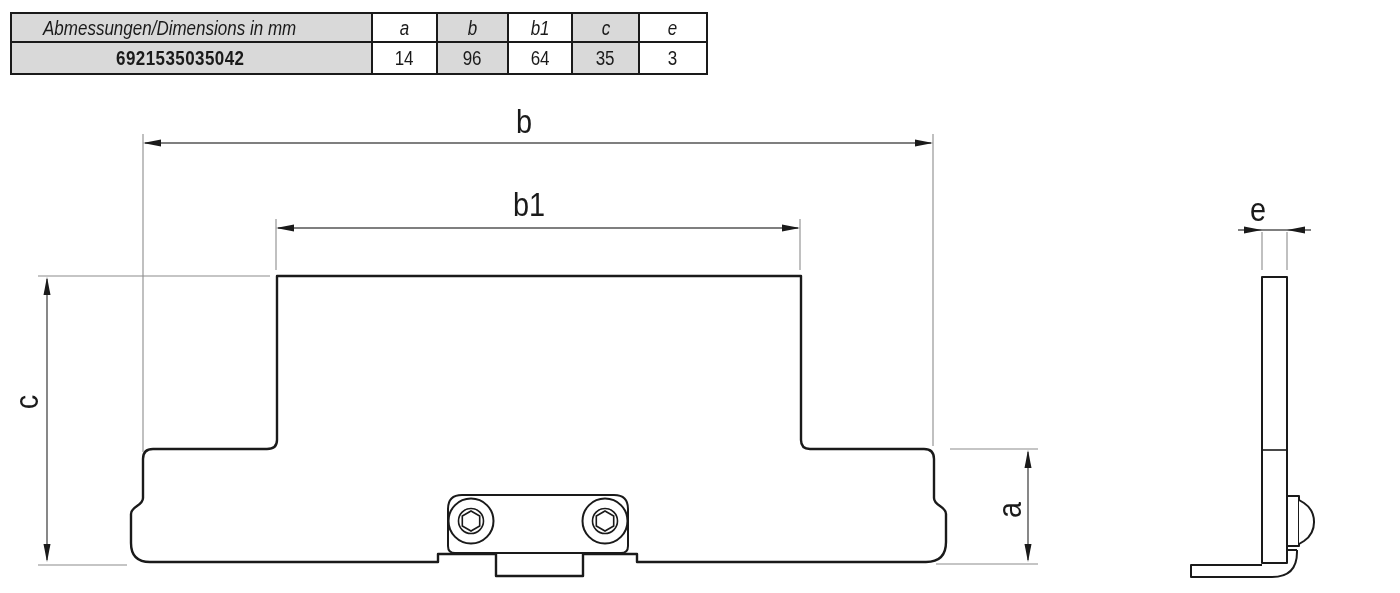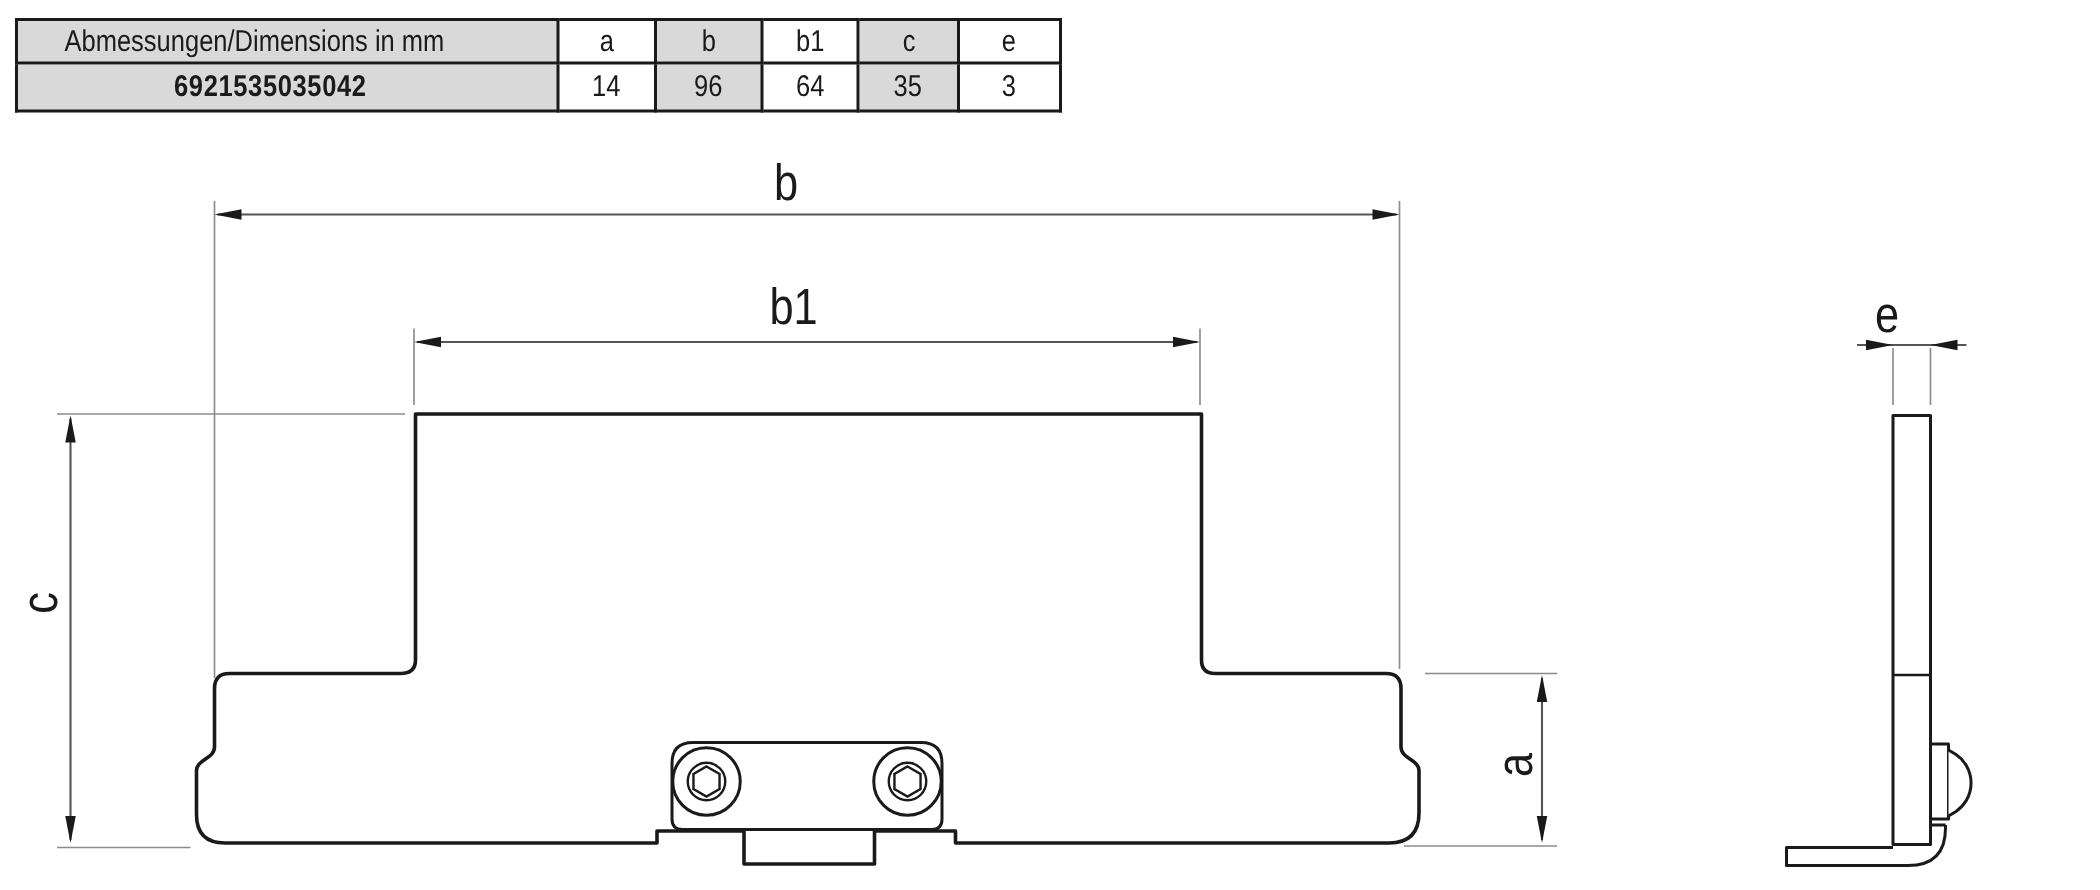--- a/index.html
+++ b/index.html
@@ -18,21 +18,21 @@
   table.dim-table{
     position:absolute;left:10px;top:12px;
     border-collapse:collapse;table-layout:fixed;
   }
   table.dim-table td{
     border:2px solid var(--line);
     font-size:20px;line-height:1;
     padding:0;text-align:center;vertical-align:middle;
     white-space:nowrap;overflow:hidden;
   }
-  table.dim-table tr.hdr td{height:27px;}
+  table.dim-table tr.hdr td{height:27px;font-style:italic;}
   table.dim-table tr.dat td{height:30px;}
   td.lbl-cell{text-align:left;padding-left:7px;}
   .shade{background:var(--table-shade);}
   .cond{display:inline-block;transform:scaleX(0.85);transform-origin:50% 50%;}
   .cond-l{transform-origin:0 50%;}
   .pn{font-weight:bold;letter-spacing:0.5px;}
   
   svg{position:absolute;left:0;top:0;}
   .ol{fill:#ffffff;stroke:var(--line);stroke-width:2.4;stroke-linejoin:round;}
   .med{fill:#ffffff;stroke:var(--line);stroke-width:2;stroke-linejoin:round;}

